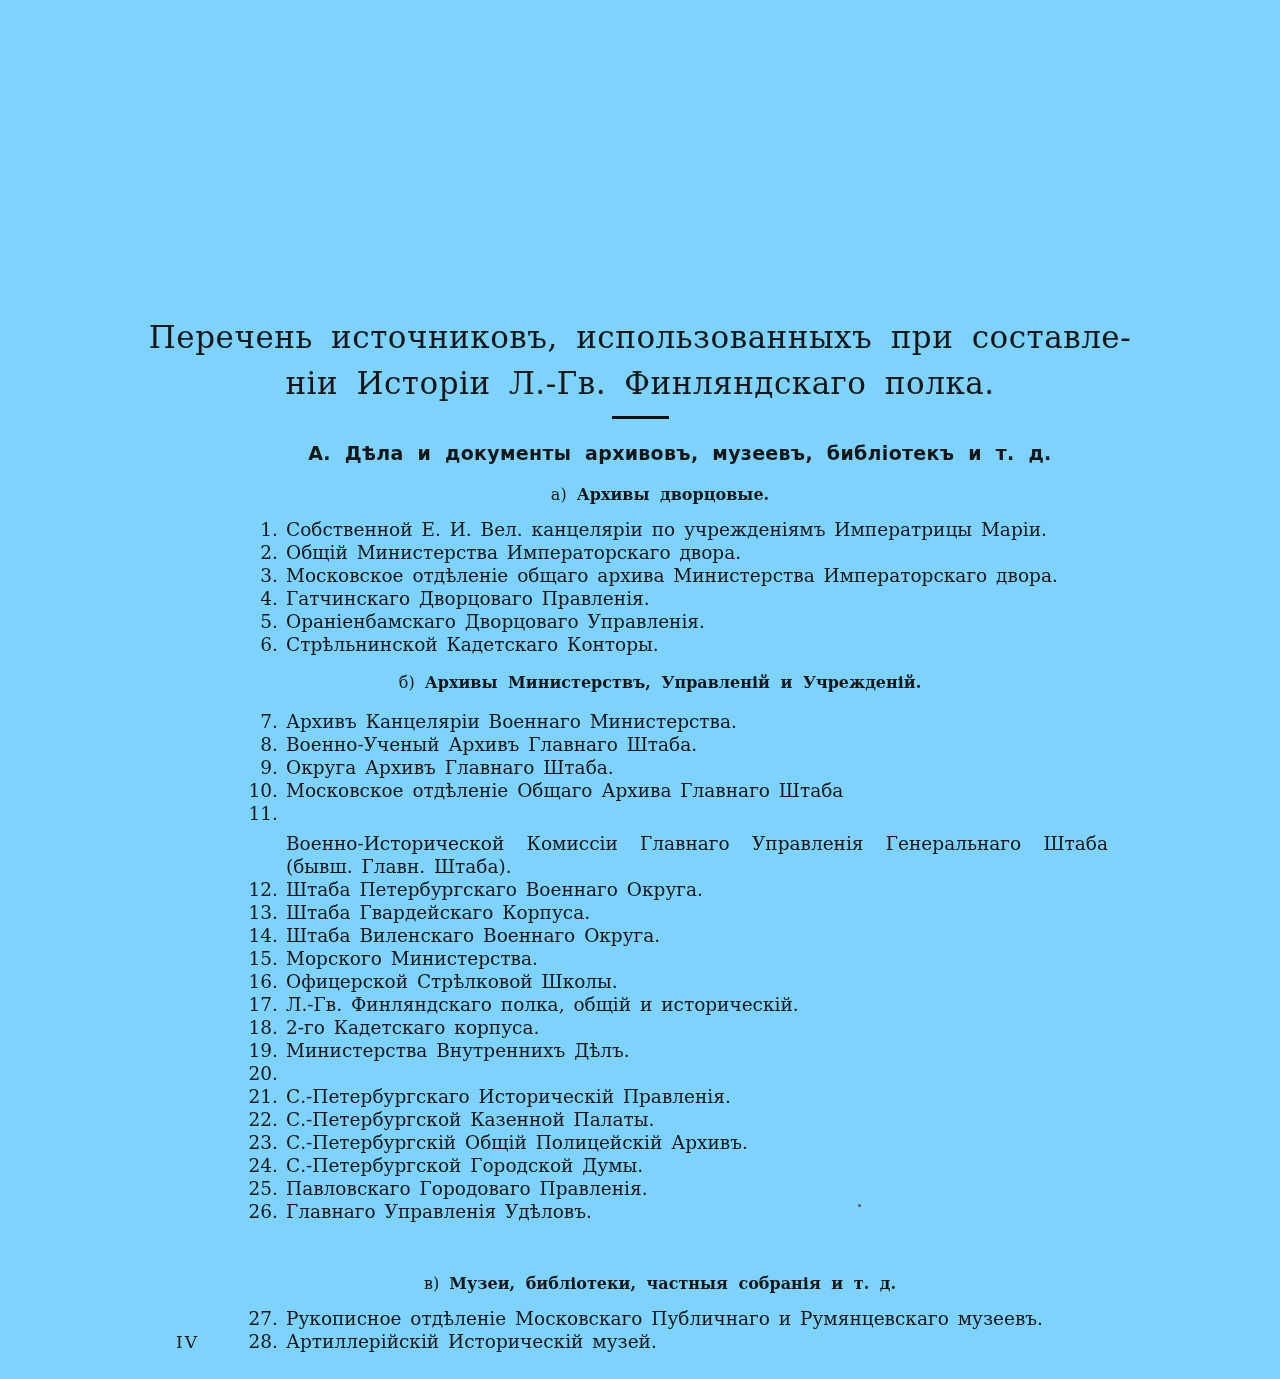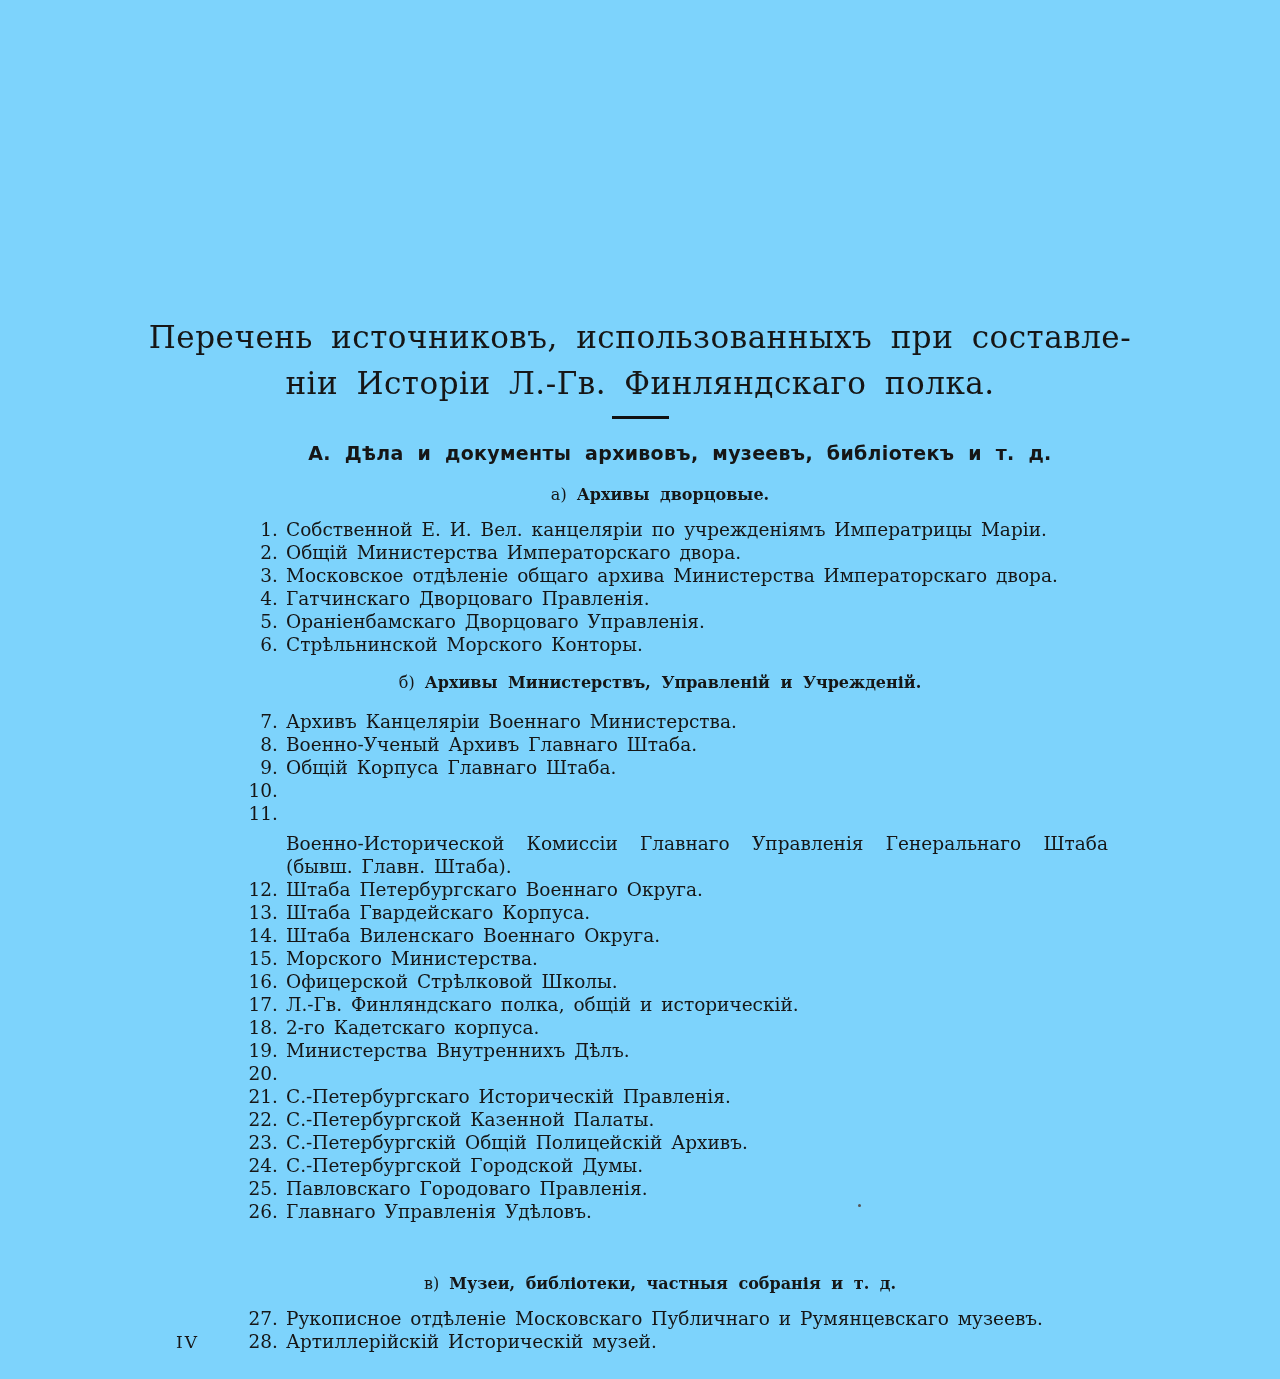--- a/index.html
+++ b/index.html
@@ -134,39 +134,40 @@
         <div class="row">
           <span class="num">4.</span>
           <span class="txt">Гатчинскаго Дворцоваго Правленія.</span>
         </div>
         <div class="row">
           <span class="num">5.</span>
           <span class="txt">Ораніенбамскаго Дворцоваго Управленія.</span>
         </div>
         <div class="row">
           <span class="num">6.</span>
-          <span class="txt">Стрѣльнинской Морского Конторы.</span>
+          <span class="txt">Стрѣльнинской Кадетскаго Конторы.</span>
         </div>
       </section>
       <section class="sub-1">
         <h3 class="sub-heading"><span class="sub-prefix">б)</span> <span class="sub-label">Архивы Министерствъ, Управленій и Учрежденій.</span></h3>
         <div class="row">
           <span class="num">7.</span>
           <span class="txt">Архивъ Канцеляріи Военнаго Министерства.</span>
         </div>
         <div class="row">
           <span class="num">8.</span>
           <span class="txt">Военно-Ученый Архивъ Главнаго Штаба.</span>
         </div>
         <div class="row">
           <span class="num">9.</span>
-          <span class="txt">Общій Корпуса Главнаго Штаба.</span>
+          <span class="txt">Округа Архивъ Главнаго Штаба.</span>
         </div>
         <div class="row">
           <span class="num">10.</span>
+          <span class="txt">Московское отдѣленіе Общаго Архива Главнаго Штаба</span>
         </div>
         <div class="row">
           <span class="num">11.</span>
           <span class="txt justify">Военно-Исторической Комиссіи Главнаго Управленія Генеральнаго Штаба</span>
         </div>
         <div class="row">
           <span class="num"></span>
           <span class="txt">(бывш. Главн. Штаба).</span>
         </div>
         <div class="row">

